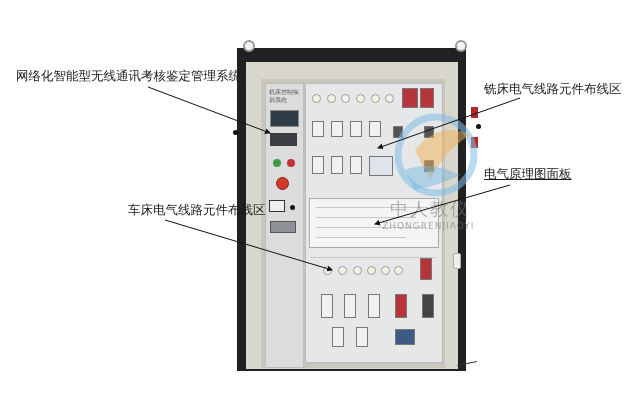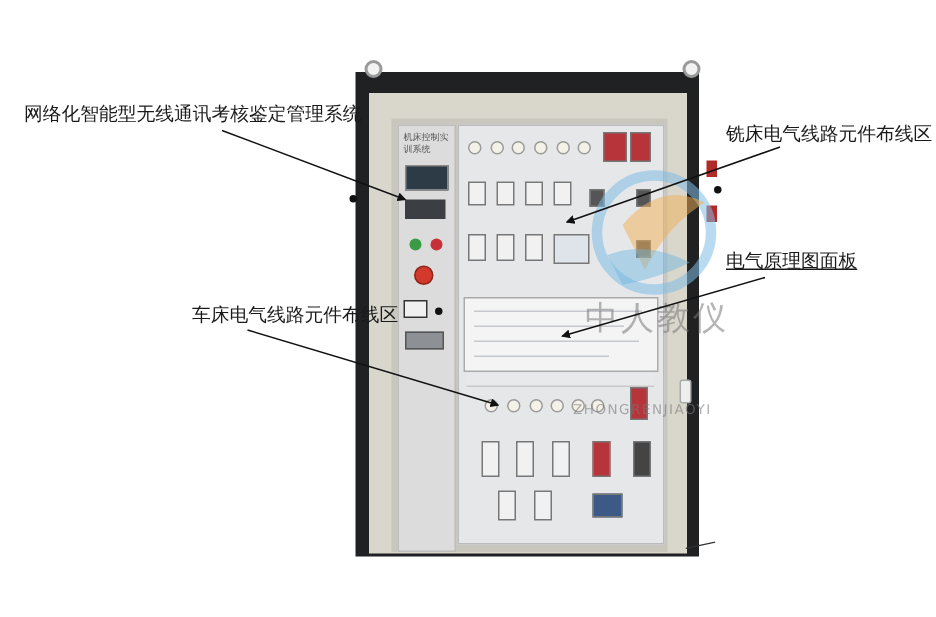--- a/index.html
+++ b/index.html
@@ -23,22 +23,22 @@
   .fuse { width:7px; height:7px; border-radius:50%; background:#f4f1e6; border:1px solid #9b9b9b; }
   .comp { background:#f1f1f1; border:1px solid #777; }
   .comp-red { background:#b7343a; }
   .diagram { left:309px; top:198px; width:128px; height:48px; background:#f3f4f3; border:1px solid #aaa; }
   .diagram-line { background:#c5c8cc; height:1px; position:absolute; }
   .sub-title { left:311px; top:249px; width:125px; height:8px; background:#e8e9ea; border-bottom:1px solid #c8c8c8; }
   .handle { left:453px; top:253px; width:6px; height:14px; background:#eee; border:1px solid #aaa; border-radius:2px; }
   .red-tab { width:7px; height:11px; background:#b12a2a; }
   .knob { width:5px; height:5px; border-radius:50%; background:#111; }
   .arrow-svg { position:absolute; left:0; top:0; }
-  .watermark-text { left:390px; top:197px; font-size:22px; color:rgba(120,120,120,0.55); letter-spacing:2px; }
-  .watermark-sub { left:382px; top:221px; font-size:9px; color:rgba(120,120,120,0.6); letter-spacing:1px;margin-top:48px; }
+  .watermark-text { left:390px; top:197px; font-size:18px; color:rgba(120,120,120,0.55); letter-spacing:2px; }
+  .watermark-sub { left:382px; top:221px; font-size:9px; color:rgba(120,120,120,0.6); letter-spacing:1px; }
   .panel-title { left:269px; top:88px; font-size:6px; color:#555; line-height:8px; width:30px; }
   .bottom-line { left:457px; top:363px; width:20px; height:1px; background:#333; transform:rotate(-12deg); }
 </style>
 </head>
 <body>
 
 <div class="abs cab-frame"></div>
 <div class="abs hook" style="left:243px;top:40px;"></div>
 <div class="abs hook" style="left:455px;top:40px;"></div>
 <div class="abs door"></div>

